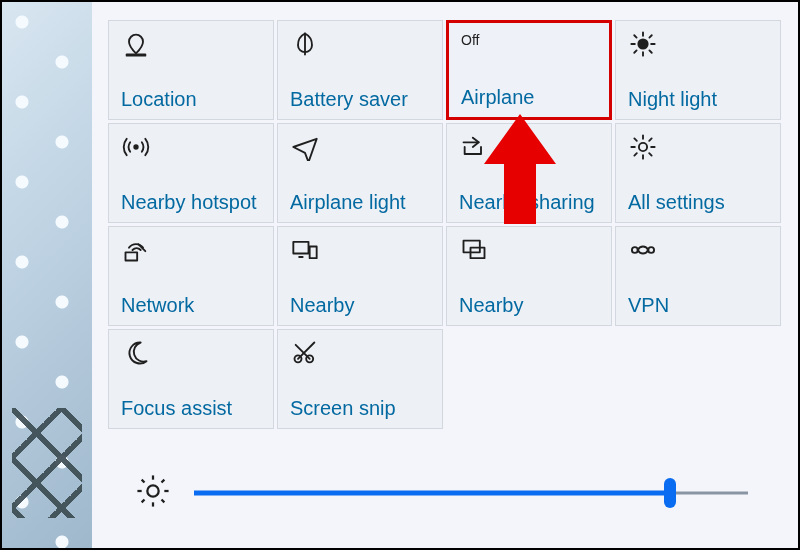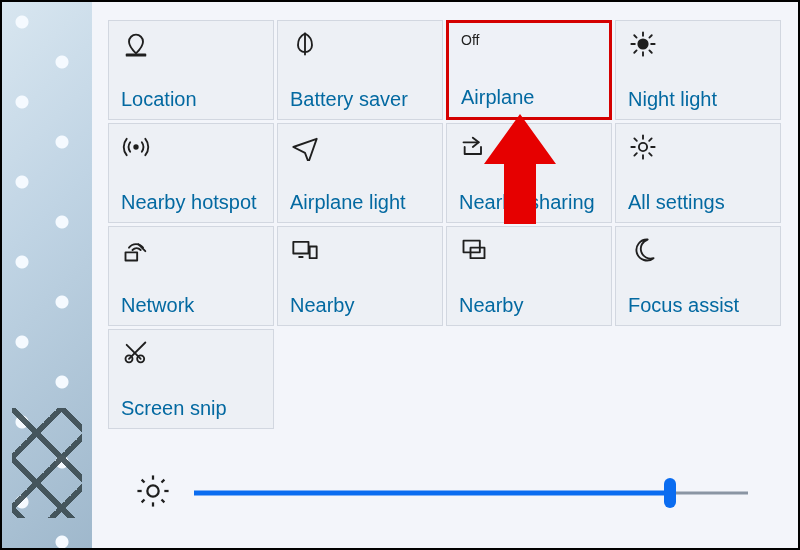--- a/index.html
+++ b/index.html
@@ -215,20 +215,31 @@
     <div class="tile">
       <span class="icon">
         <svg viewBox="0 0 24 24">
             <rect x="3" y="4" width="14" height="10"></rect>
             <rect x="9" y="10" width="12" height="9"></rect>
           </svg>
       </span>
       <span class="label">Nearby</span>
     </div>
 
+    <div class="tile">
+      <span class="icon">
+        <svg viewBox="0 0 24 24">
+            <circle cx="5" cy="12" r="2.5"></circle>
+            <circle cx="19" cy="12" r="2.5"></circle>
+            <path d="M7.5 12c2-4 7-4 9 0"></path>
+            <path d="M7.5 12c2 4 7 4 9 0"></path>
+          </svg>
+      </span>
+      <span class="label">VPN</span>
+    </div>
 
     <div class="tile">
       <span class="icon">
         <svg viewBox="0 0 24 24">
             <path d="M16 3a9 9 0 1 0 5 16 8 8 0 0 1-5-16z"></path>
           </svg>
       </span>
       <span class="label">Focus assist</span>
     </div>
 

